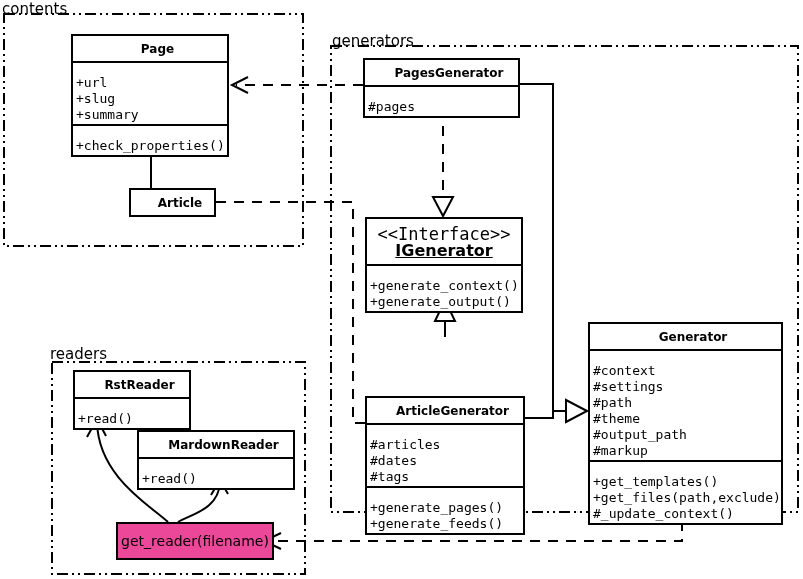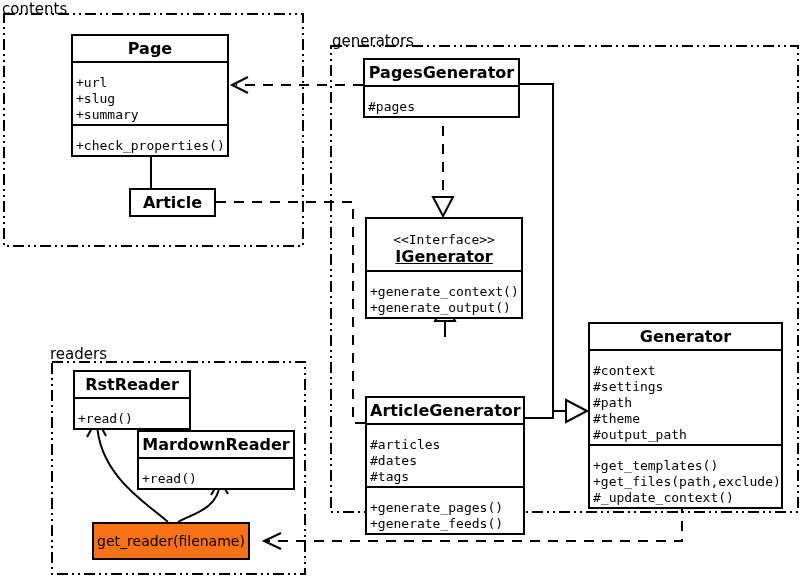--- a/index.html
+++ b/index.html
@@ -15,36 +15,36 @@
   .dash2{ fill:none; stroke:#000; stroke-width:2; stroke-dasharray:15 16; }
   .tri  { fill:#ffffff; stroke:#000; stroke-width:2; stroke-linejoin:miter; }
   .open { fill:none; stroke:#000; stroke-width:2; }
   .pkg-label {
     position:absolute; font-size:15px; line-height:16px; white-space:nowrap;
   }
   .cls {
     position:absolute; background:#ffffff; border:2px solid #000; box-sizing:border-box;
   }
   .cls-title {
-    font-weight:bold; font-size:16px; line-height:16px; text-align:center;
-    padding:5px 3px 4px 3px; white-space:nowrap;
+    font-weight:bold; font-size:12px; line-height:16px; text-align:center;
+    padding:5px 3px 4px 18px; white-space:nowrap;
   }
   .stereotype {
     font-family:"DejaVu Sans Mono","Liberation Mono",monospace; font-weight:normal;
-    font-size:13px; line-height:14px; text-align:center; white-space:nowrap; padding-top:14px;
+    font-size:17px; line-height:14px; text-align:center; white-space:nowrap; padding-top:8px;
   }
   .iface-name { font-weight:bold; font-size:16px; line-height:19px; text-align:center; padding-bottom:4px;text-decoration:underline; }
   .cls-sec { border-top:2px solid #000; padding:12px 3px 1px 3px; }
   .member {
     font-family:"DejaVu Sans Mono","Liberation Mono",monospace;
     font-size:13px; line-height:16px; white-space:pre;
   }
   .plainbox {
-    position:absolute; background:#f97316; border:2px solid #000; box-sizing:border-box;
-    text-align:center; font-size:14px;
+    position:absolute; background:#ec4899; border:2px solid #000; box-sizing:border-box;
+    text-align:center; font-size:14px;margin-left:24px;
   }
 </style>
 </head>
 <body>
 
 <div id="canvas">
 
   <svg id="wires" viewBox="0 0 803 579">
 
     <rect class="pkg" x="4" y="14" width="299" height="232"></rect>
@@ -153,20 +153,21 @@
   </div>
 
   <div class="cls" style="left:588px; top:322px; width:195px;">
     <div class="cls-title">Generator</div>
     <div class="cls-sec">
       <div class="member">#context</div>
       <div class="member">#settings</div>
       <div class="member">#path</div>
       <div class="member">#theme</div>
       <div class="member">#output_path</div>
+      <div class="member">#markup</div>
     </div>
     <div class="cls-sec">
       <div class="member">+get_templates()</div>
       <div class="member">+get_files(path,exclude)</div>
       <div class="member">#_update_context()</div>
     </div>
   </div>
 
   <div class="cls" style="left:73px; top:370px; width:118px;">
     <div class="cls-title">RstReader</div>

